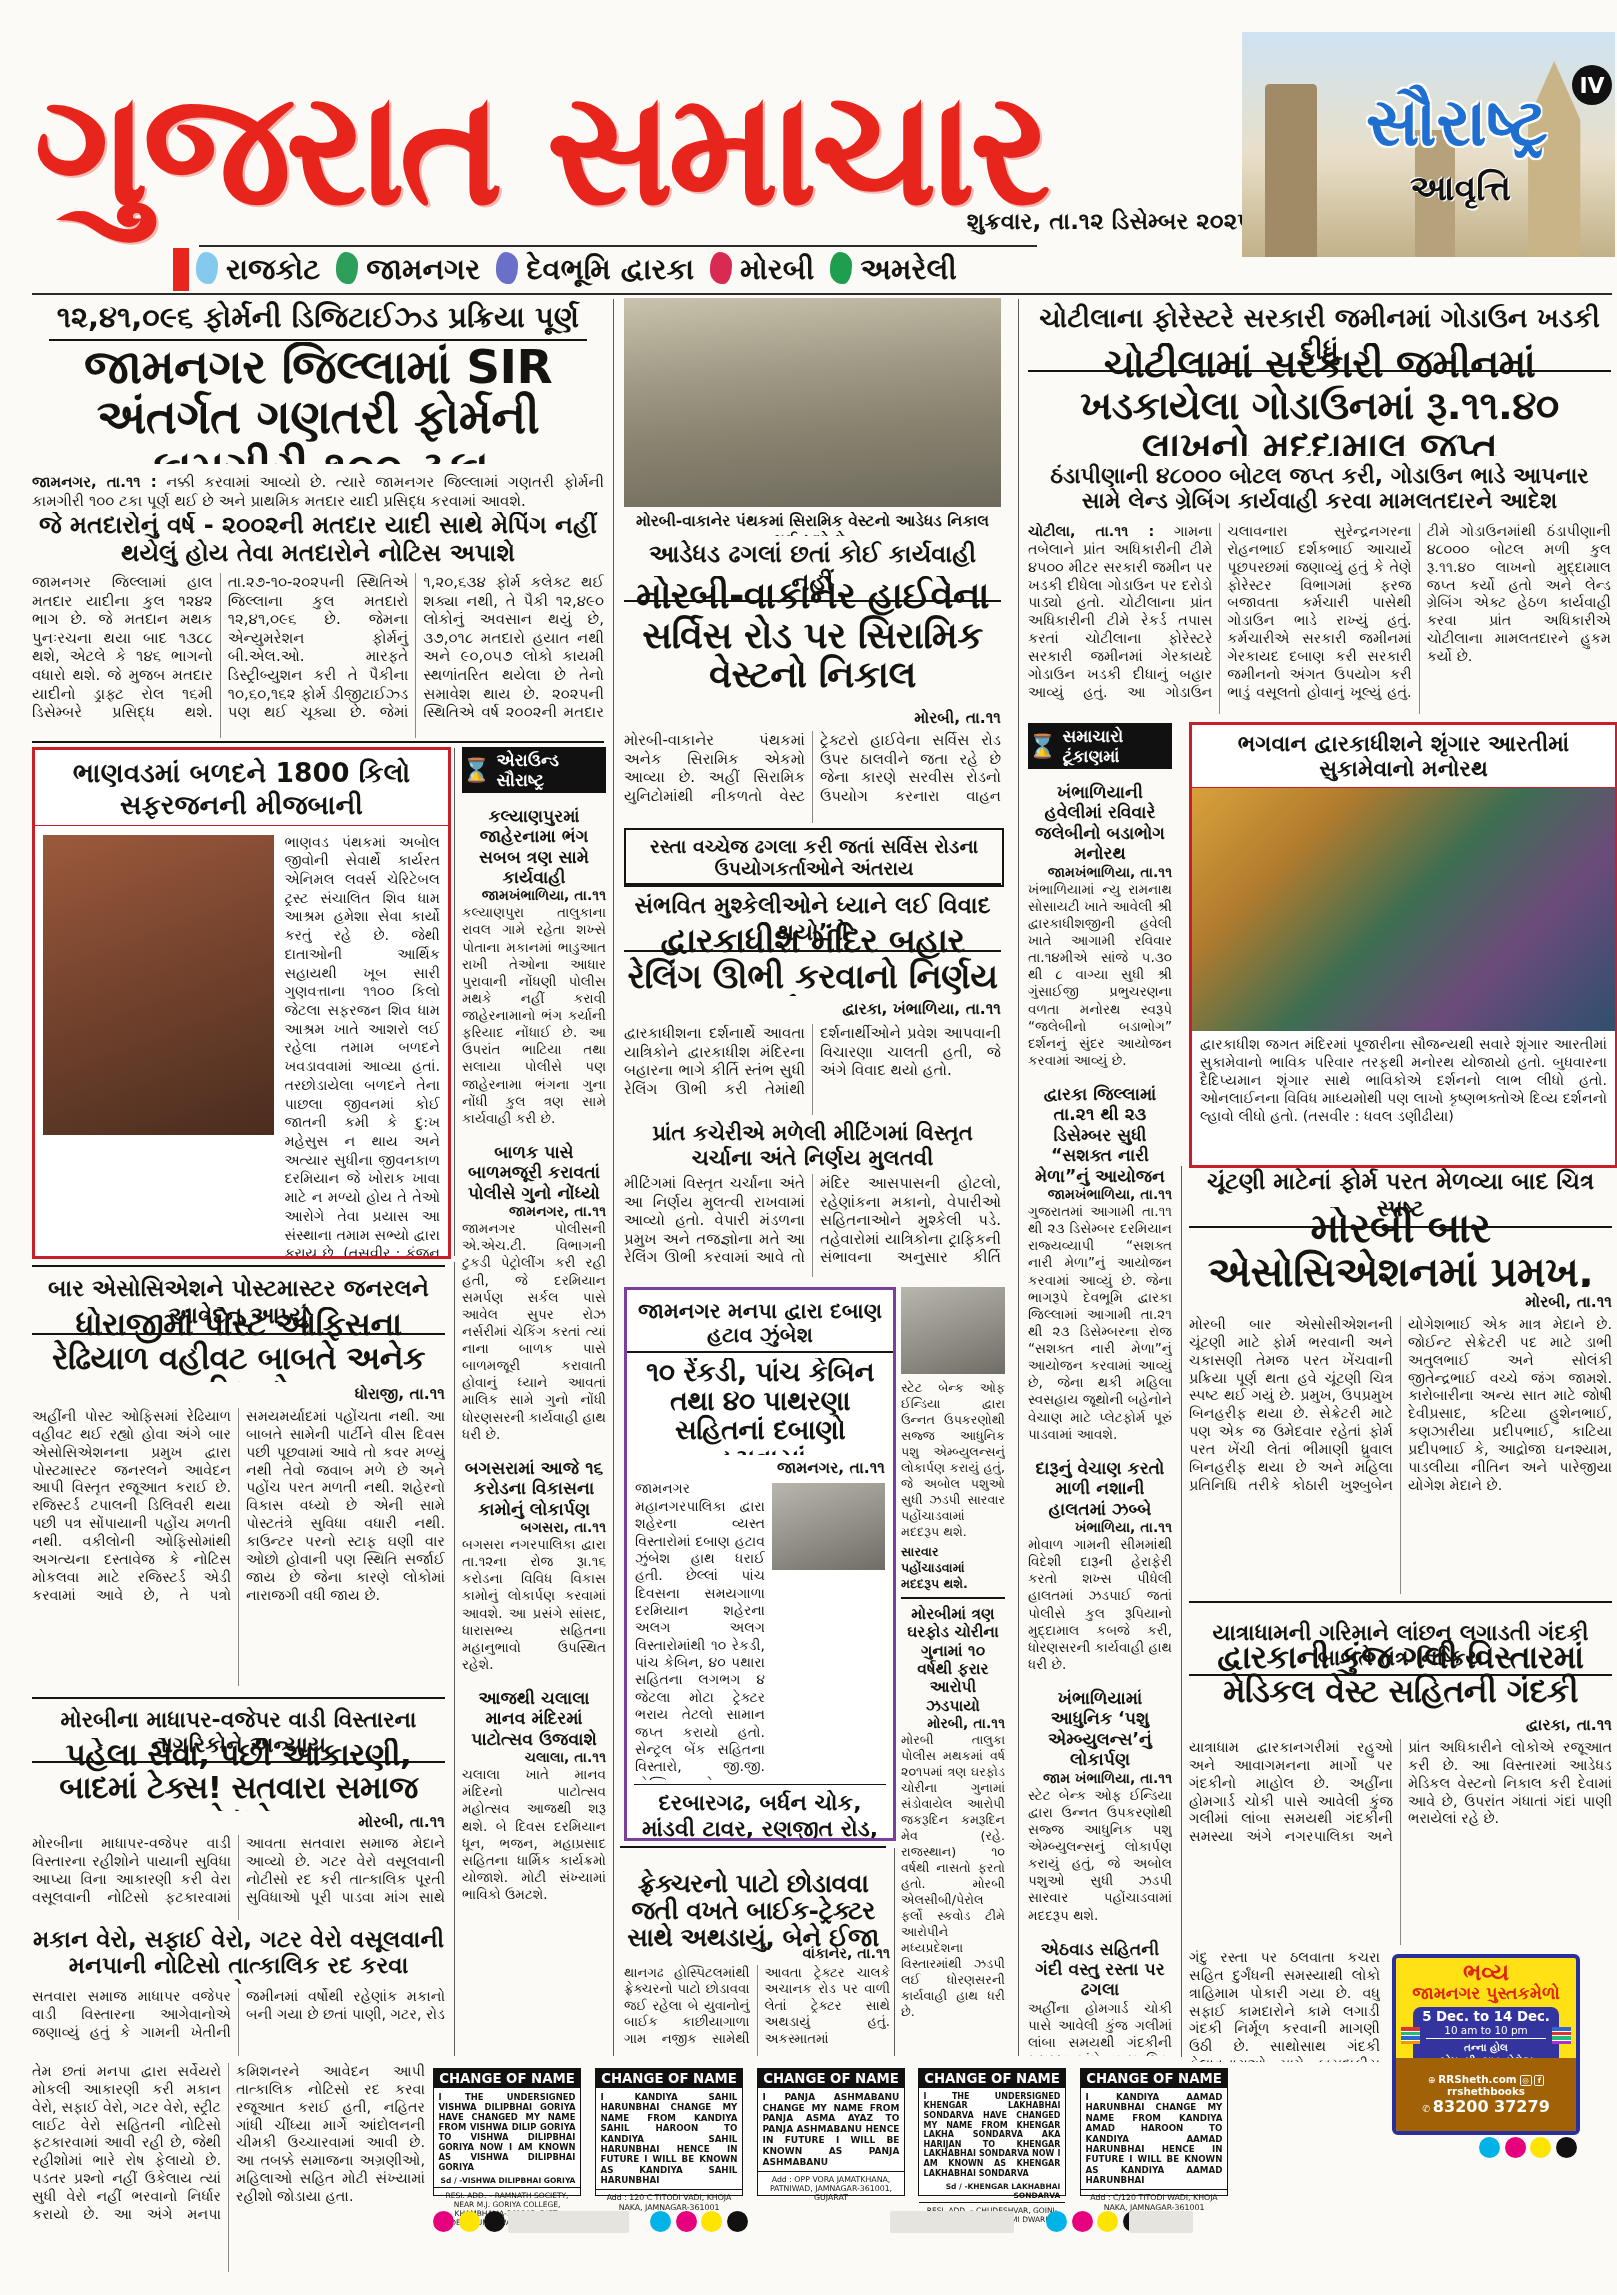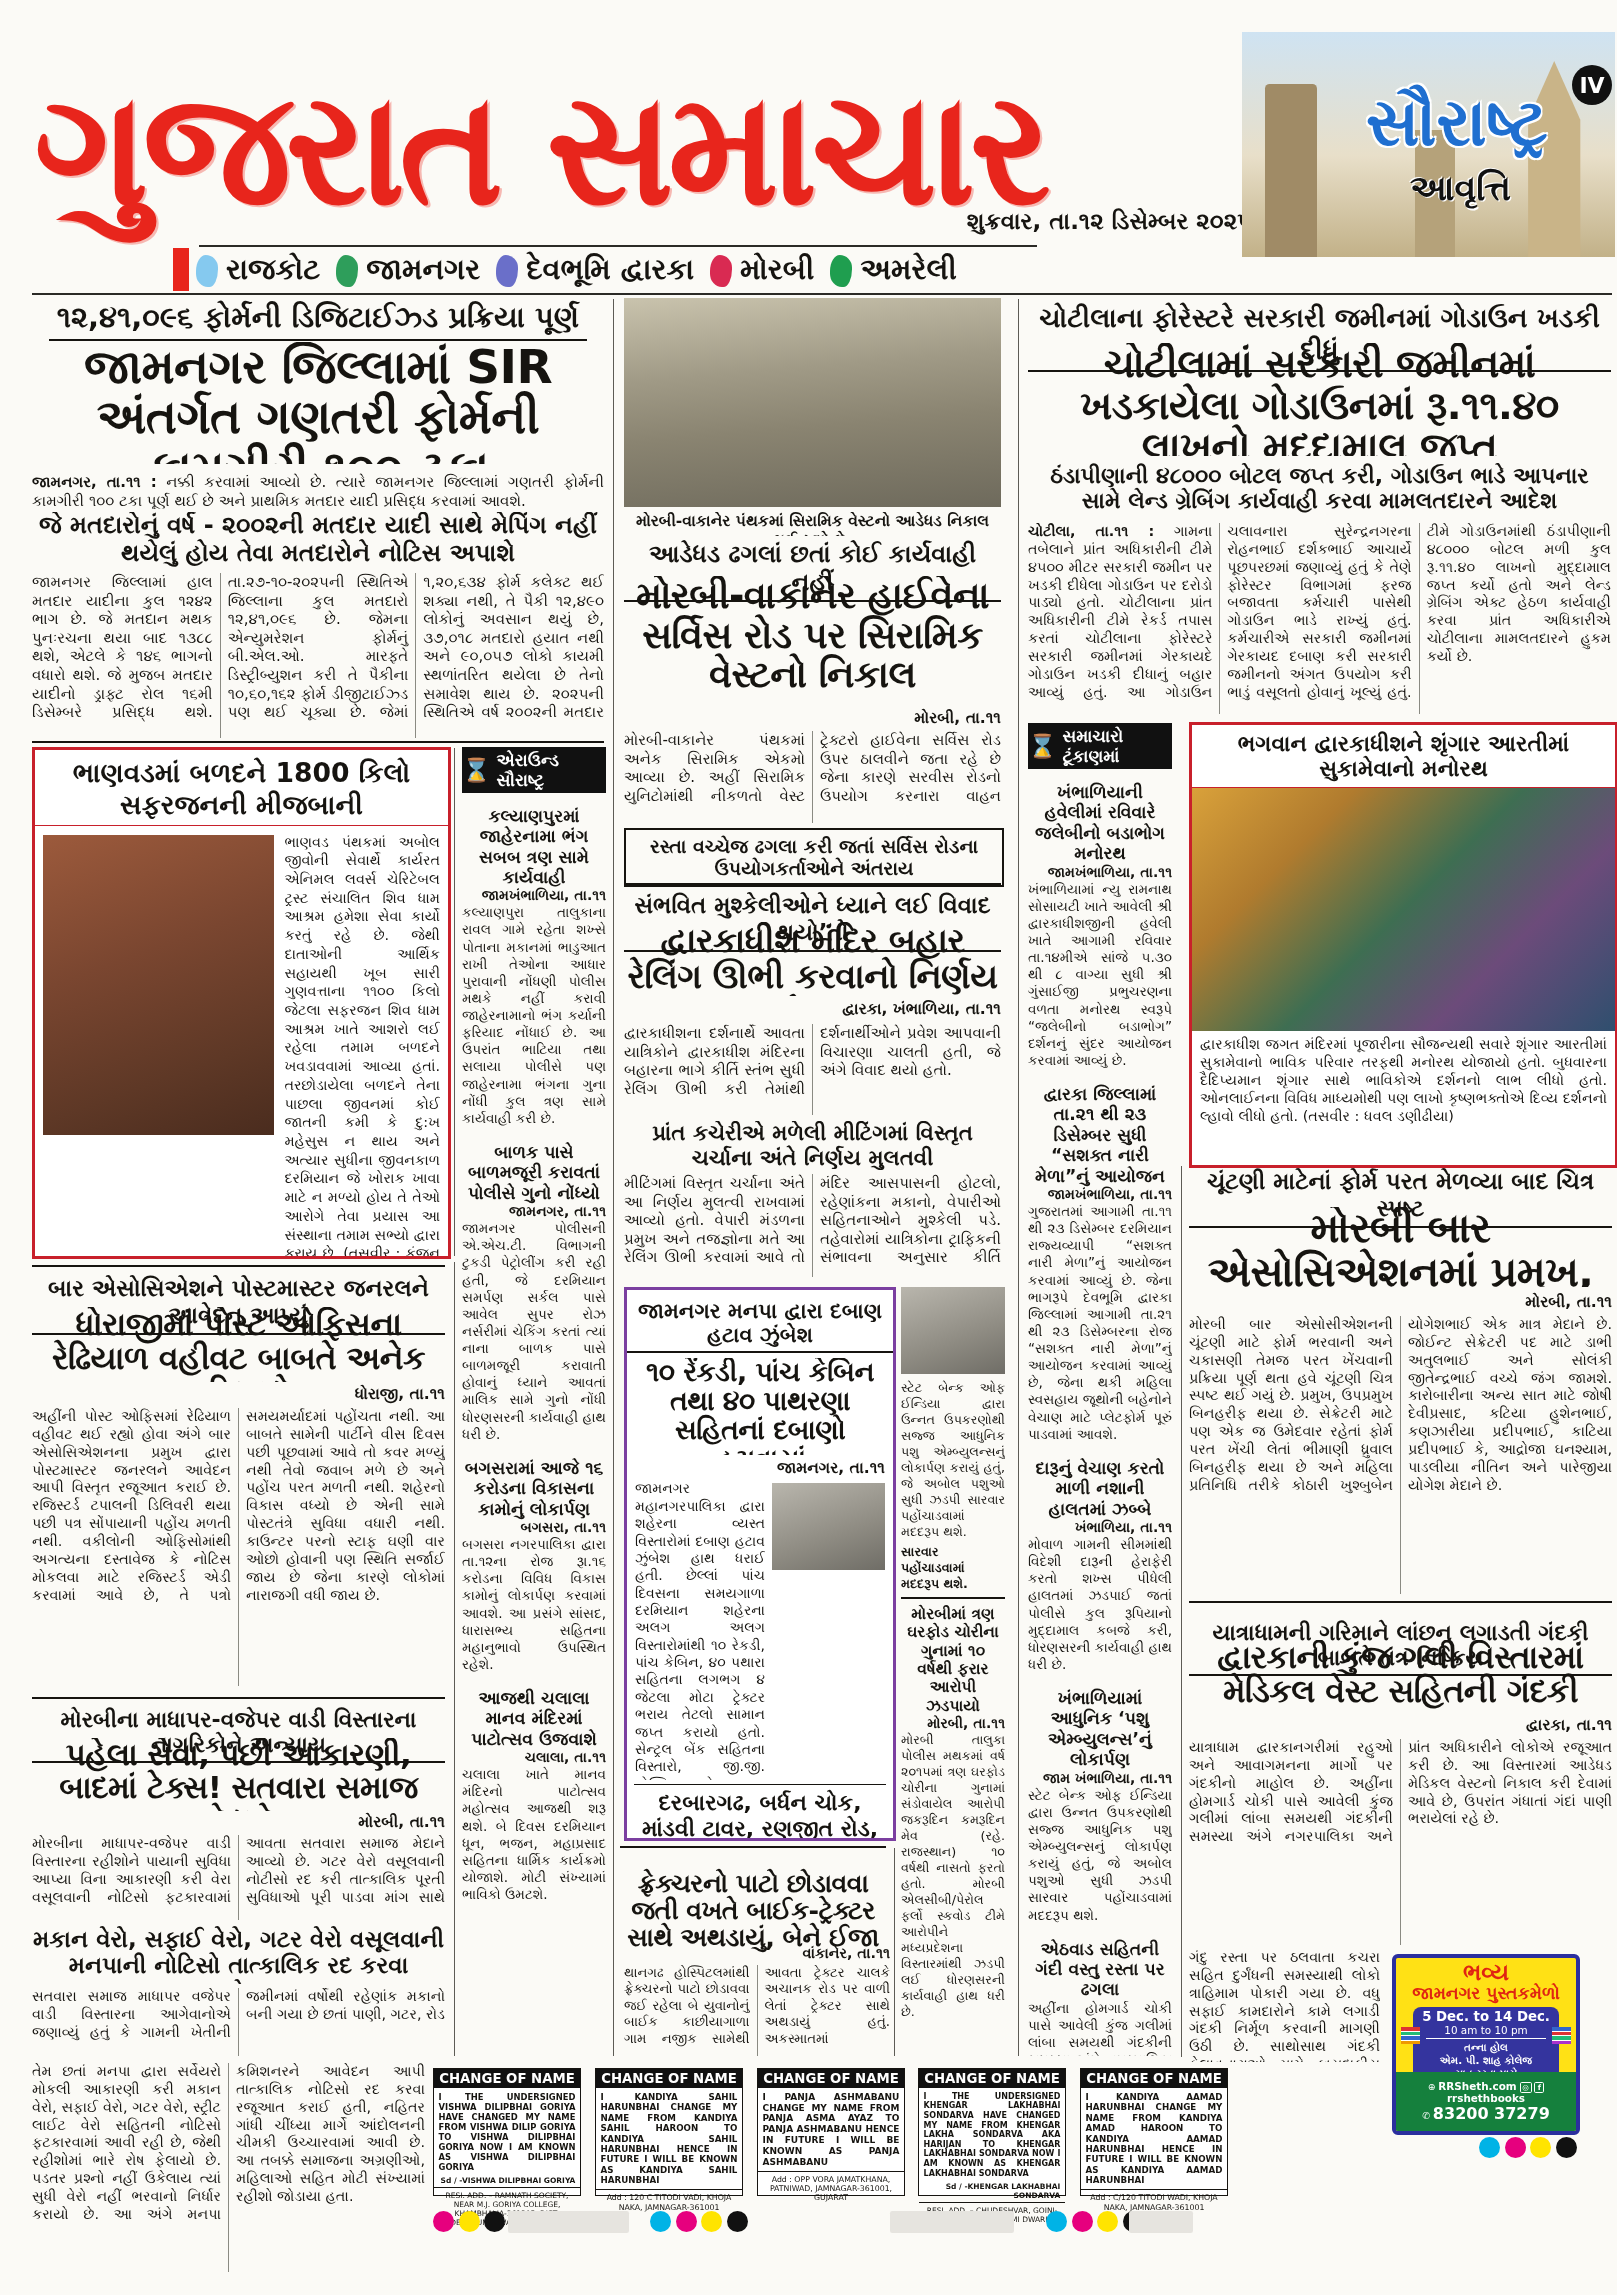--- a/index.html
+++ b/index.html
@@ -23,21 +23,21 @@
   .blackbar{background:#111;color:#fff;display:flex;align-items:center;justify-content:center;gap:5.8px;font-weight:bold}
   .photo{overflow:hidden}
   .ph-road{background:linear-gradient(175deg,#c9c3ad 0%,#a09a86 35%,#8a8471 60%,#6e6a5c 100%)}
   .ph-cow{background:linear-gradient(160deg,#9c5a3c 0%,#7a4630 40%,#5e3826 75%,#4a2c1e 100%)}
   .ph-arti{background:linear-gradient(135deg,#d9a13a 0%,#b07b2e 25%,#3e6e52 50%,#6c4b7a 72%,#2f4f6e 100%)}
   .ph-truck{background:linear-gradient(160deg,#b9b6ad,#8e8b82 60%,#6f6d66)}
   .ph-sky{background:linear-gradient(180deg,#cfe3f2 0%,#e8dfc9 55%,#c2b188 100%);position:relative}
   .tower{position:absolute;background:#a08b66;bottom:0}
   .redbox{border:3.5px solid #c8202b;background:#fff}
   .purplebox{border:3.5px solid #7b3fa0;background:#fff}
-  .city{display:flex;align-items:flex-end;gap:8px;font-weight:bold;font-size:29px}
+  .city{display:flex;align-items:flex-start;gap:8px;font-weight:bold;font-size:29px}
   .blob{width:22px;height:32px;border-radius:48% 60% 42% 58%/55% 42% 60% 45%;flex:none}
   .dot{width:21px;height:21px;border-radius:50%;display:inline-block;margin-right:4.6px}
   .graybar{position:absolute;height:22px;background:#e6e4df;border-radius:2.3px}
   .adbox{border:1.7px solid #161410;background:#fff;font-size:9.5px;line-height:1.2}
   .adhead{background:#111;color:#fff;font-weight:bold;text-align:center;font-size:13.3px;padding:1.7px 0}
   .adbody{padding:3.5px 4.6px;font-weight:600;text-align:justify}
   .adsd{text-align:right;font-weight:bold;padding:0 4.6px 2.3px}
   .adaddr{border-top:1.2px solid #161410;text-align:center;padding:2.9px 3.5px;font-size:9px}
   .bluepanel{background:#34349e;color:#fff;border-radius:8px;text-align:center}
   .shead{font-weight:bold;font-size:17.3px;line-height:1.18;text-align:center}
@@ -285,21 +285,21 @@
   </div>
   <div style="position:absolute;left:4.6px;top:69px;width:19.6px;height:17.3px;
               background:linear-gradient(#d33 0 3.5px,#fff 3.5px 4.6px,#2b7 4.6px 8px,#fff 8px 9.2px,#36c 9.2px 12.7px,#fff 12.7px 14px,#e90 14px 17.3px)"></div>
   <div style="position:absolute;right:4.6px;top:69px;width:19.6px;height:17.3px;
               background:linear-gradient(#36c 0 3.5px,#fff 3.5px 4.6px,#d33 4.6px 8px,#fff 8px 9.2px,#2b7 9.2px 12.7px,#fff 12.7px 14px,#a3c 14px 17.3px)"></div>
   <div class="bluepanel" style="margin:0 7px;padding:1.7px 1.2px">
     <div style="font-weight:bold;font-size:10.4px">ગુજરાતી, ENGLISH, હિન્દી</div>
     <div style="font-weight:bold;font-size:10.4px">પુસ્તકોનું વિશાળ COLLECTION</div>
   </div>
   <div style="color:#e02412;font-weight:bold;font-size:9.8px;margin-top:1.7px">FREE ENTRY  |  PARKING AVAILABLE</div>
-  <div style="background:#15803d;color:#fff;position:absolute;left:0;right:0;bottom:0;padding:8px 0">
+  <div style="background:#a16207;color:#fff;position:absolute;left:0;right:0;bottom:0;padding:15px 0">
     <div>
       <span>⊕</span>
       <span style="font-weight:bold;font-size:10.4px">RRSheth.com</span>
       <span style="border:0.6px solid #fff;border-radius:1.7px;padding:0 1.7px;font-size:7.5px">◎</span>
       <span style="border:0.6px solid #fff;border-radius:1.7px;padding:0 2.3px;font-size:7.5px;font-weight:bold">f</span>
       <span style="font-weight:bold;font-size:10.4px">rrshethbooks</span>
     </div>
     <div>
       <span>✆</span>
       <span style="font-weight:bold;font-size:16px">83200 37279</span>

